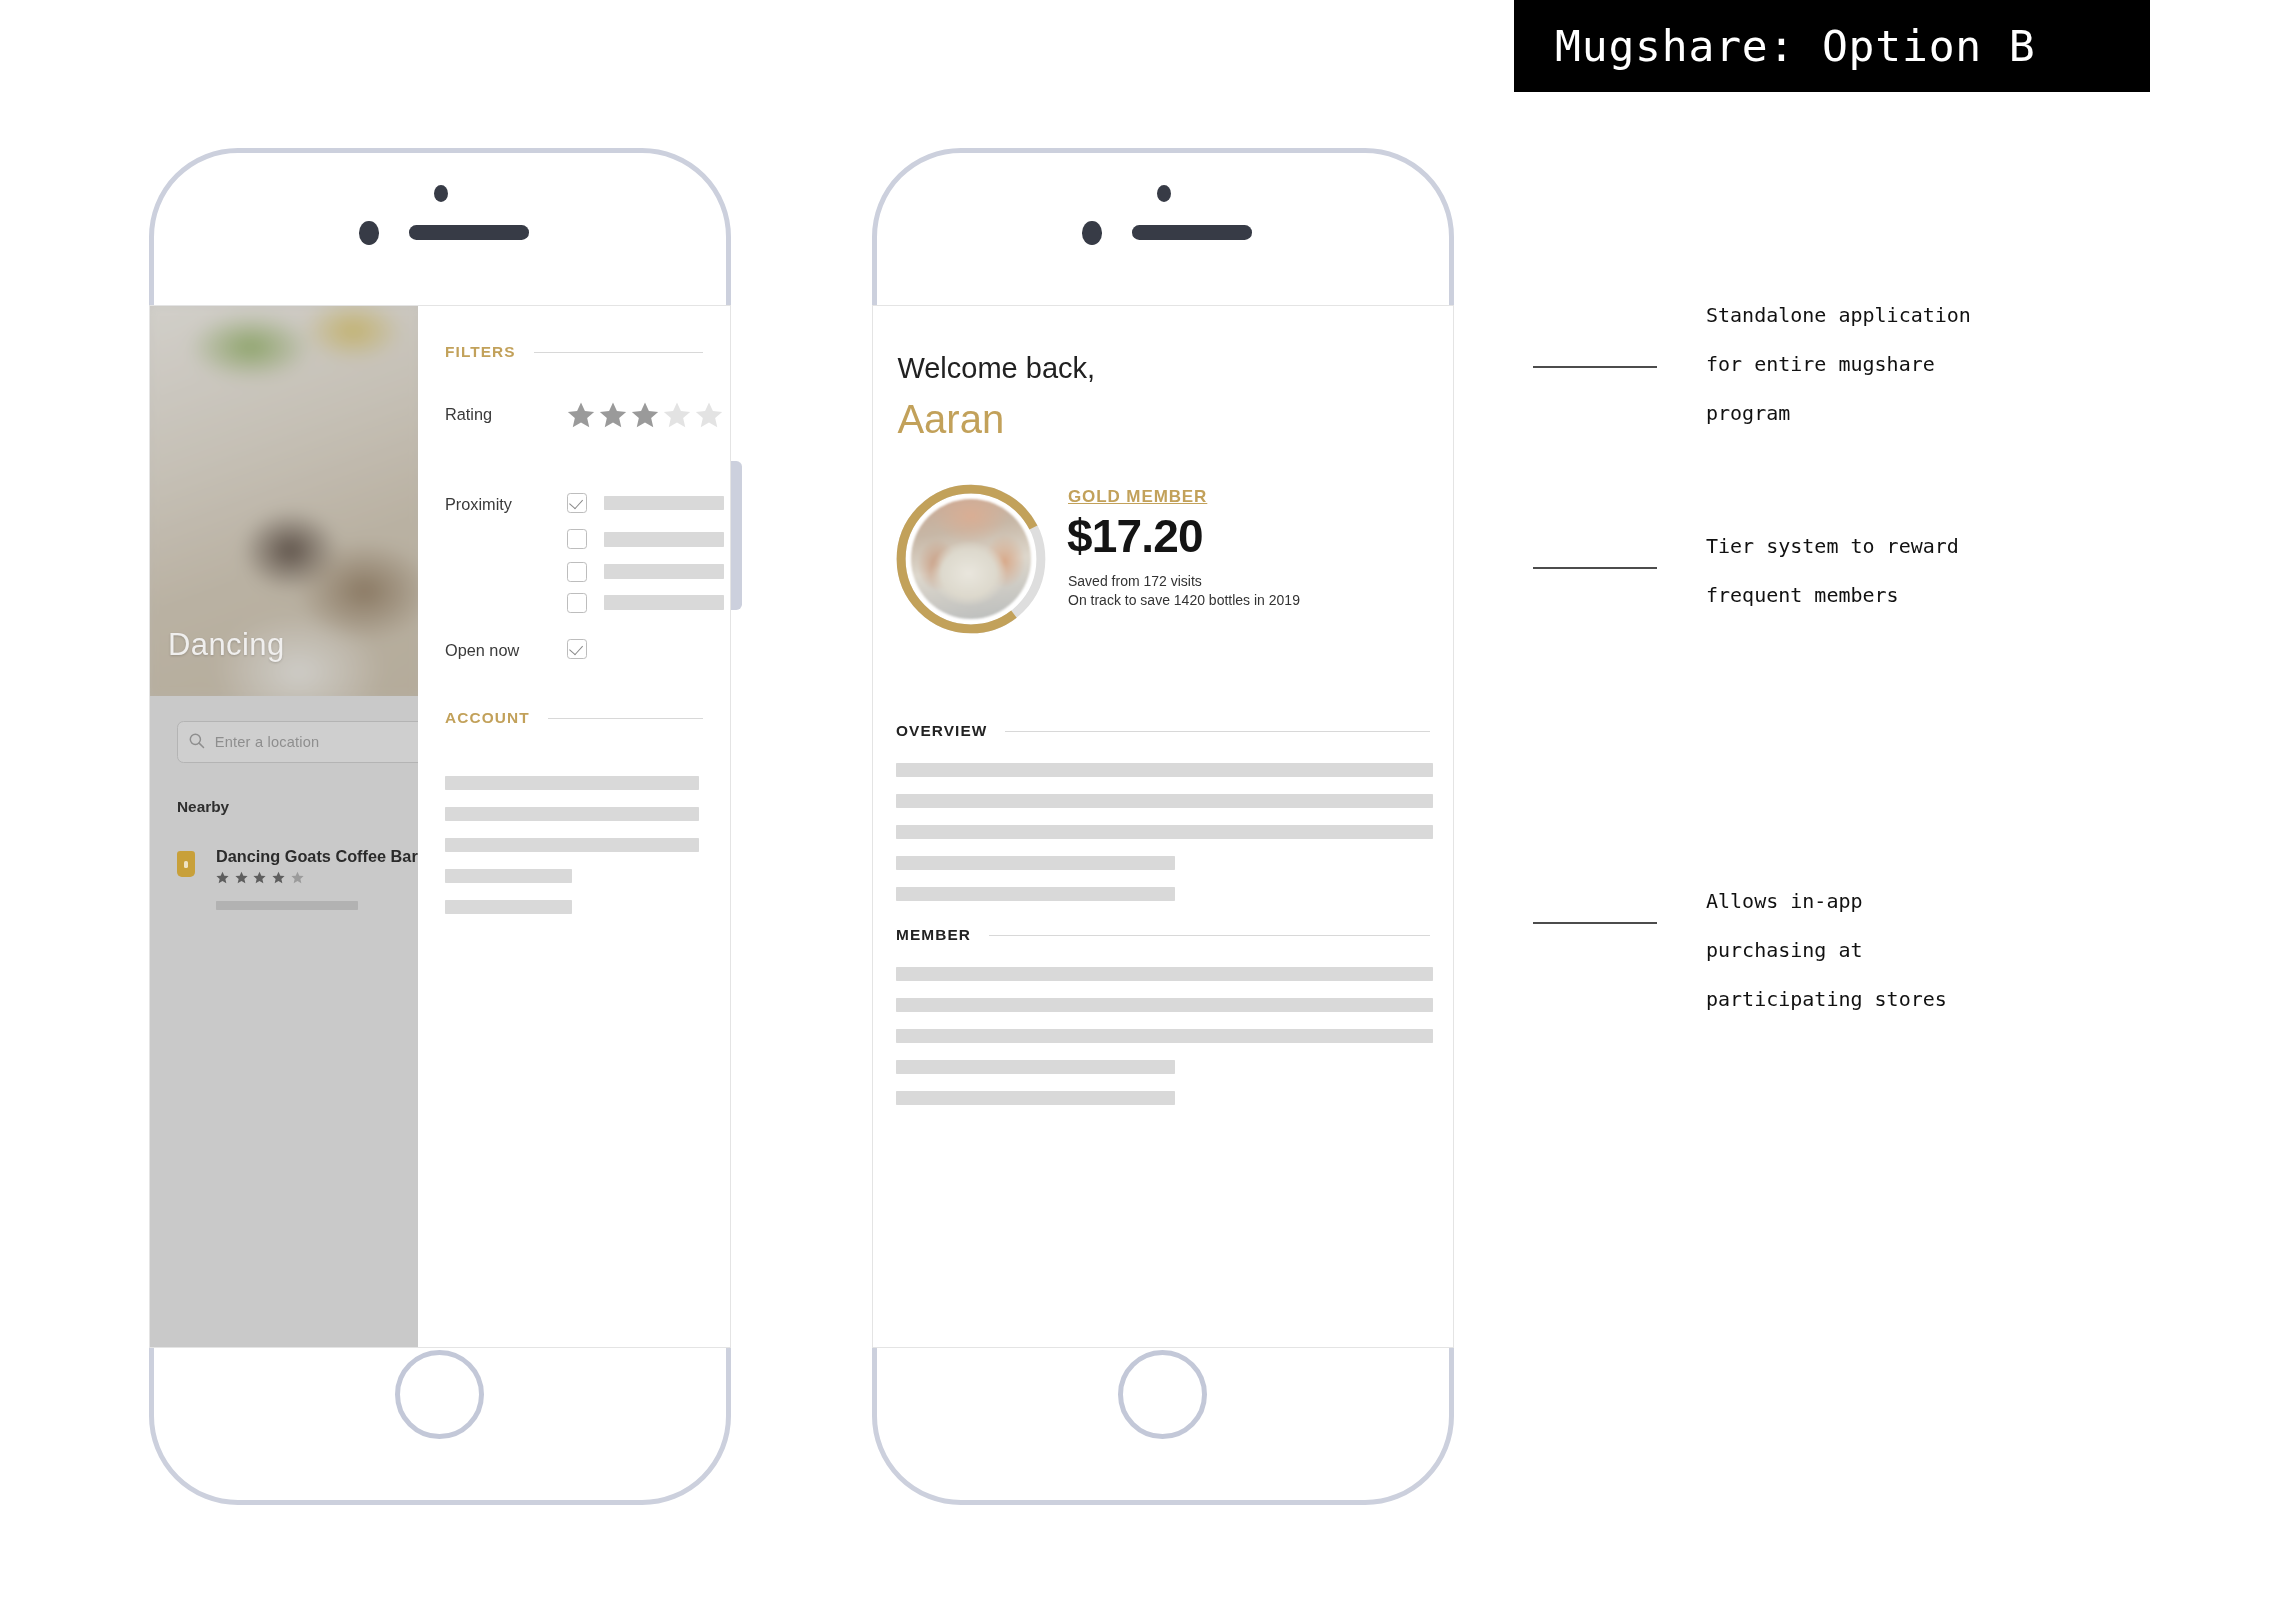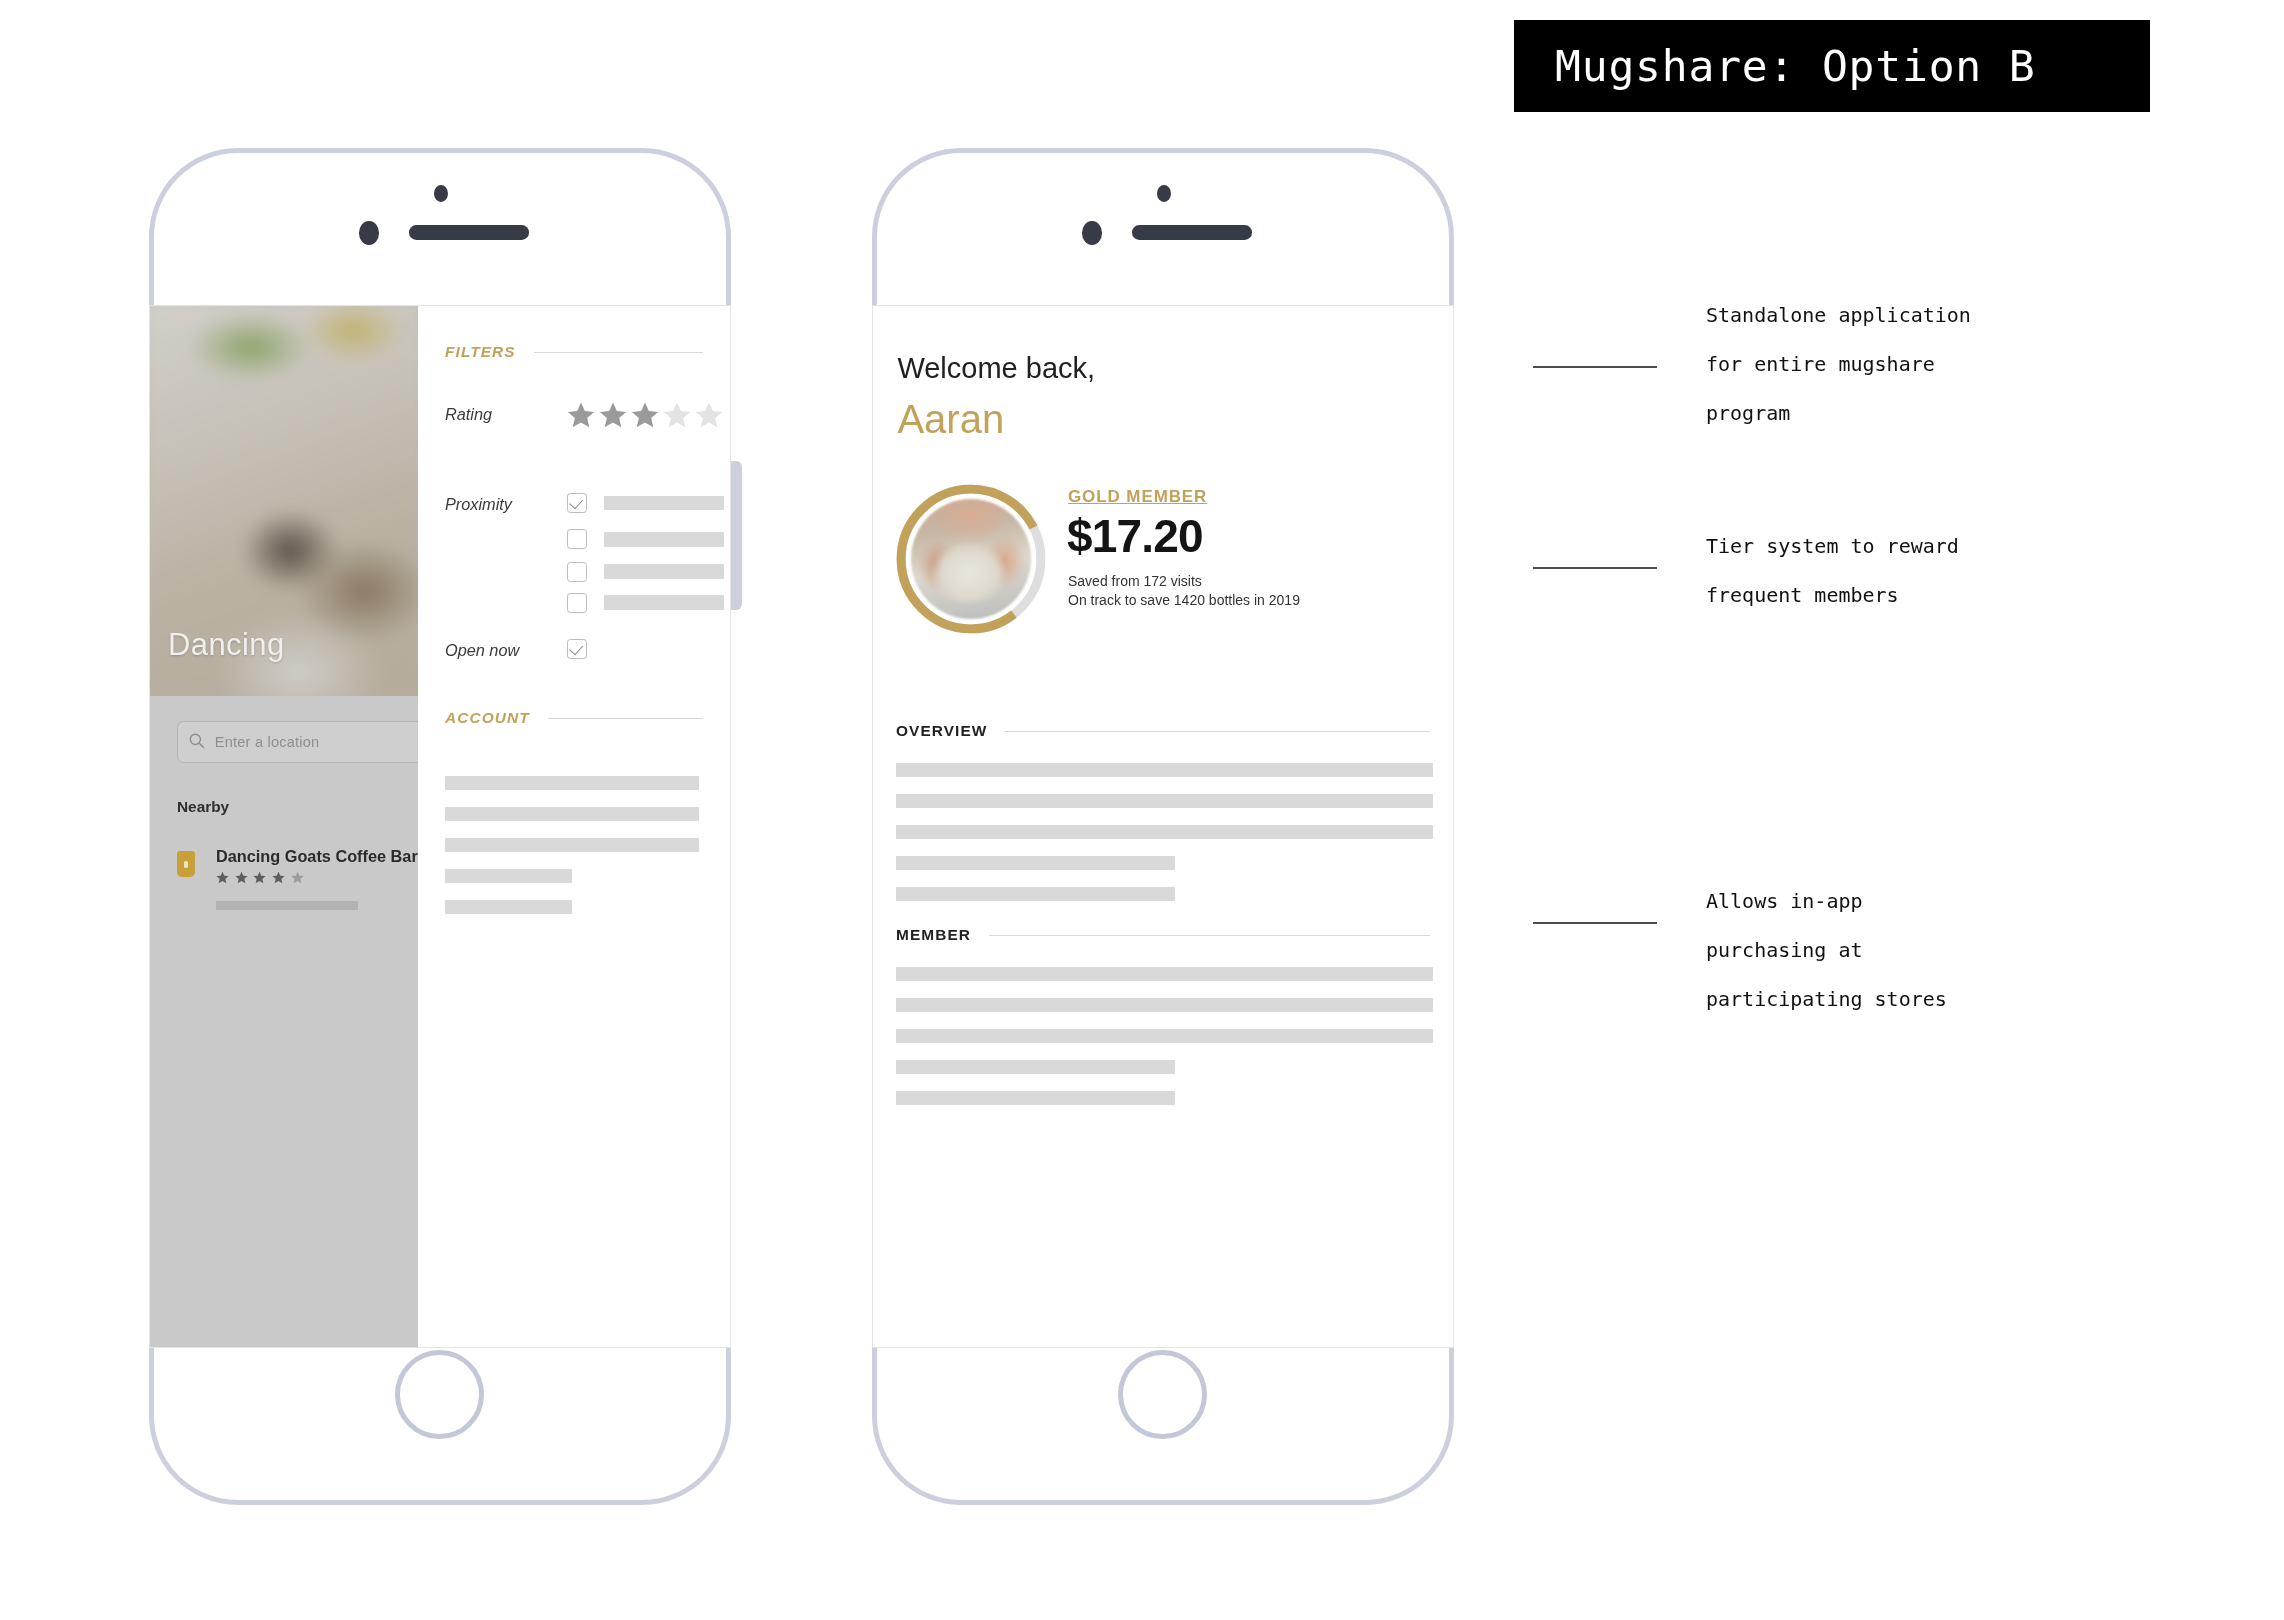--- a/index.html
+++ b/index.html
@@ -5,21 +5,21 @@
   html,body{margin:0;padding:0;}
   body{
     width:2284px;height:1621px;background:#ffffff;
     font-family:"Liberation Sans", sans-serif;
     position:relative;overflow:hidden;
   }
   .stage{position:absolute;left:0;top:0;width:2284px;height:1621px;}
 
   
   .title-plate{
-    position:absolute;left:1514px;top:20px;width:636px;height:92px;
+    position:absolute;left:1514px;top:0;width:636px;height:92px;
     background:#000000;display:flex;align-items:center;
   }
   .title-plate .title-text{
     color:#ffffff;font-family:"DejaVu Sans Mono", monospace;
     font-size:43px;letter-spacing:0.8px;padding-left:41px;white-space:nowrap;
   }
 
   
   .phone{position:absolute;}
   .phone-body{
@@ -96,21 +96,21 @@
     background:#efe3c4;border-radius:1.6px;
   }
   .nb-icon-circle{
     position:absolute;left:-1.6px;top:4.9px;width:24.4px;height:24.4px;
     background:#b9b9b9;border-radius:50%;
   }
   .nb-name{position:absolute;left:39px;top:0;font-size:16.3px;font-weight:700;color:#2b2b2b;white-space:nowrap;}
   .nb-stars{position:absolute;left:39px;top:24.4px;display:flex;gap:5.7px;}
   .nb-bar{position:absolute;left:39px;top:54px;width:142px;height:9px;background:#b2b2b2;border-radius:0.8px;}
 
-  .pa-right{position:absolute;left:268px;top:0;right:0;height:100%;background:#ffffff;font-style:italic;}
+  .pa-right{position:absolute;left:268px;top:0;right:0;height:100%;background:#ffffff;}
   .sec-head{position:absolute;display:flex;align-items:center;width:calc(100% - 54px);left:27px;}
   .sec-head .lbl{font-size:15.4px;font-weight:700;letter-spacing:1.1px;white-space:nowrap;}
   .sec-head .rule{flex:1;height:0.8px;background:#d8d8d8;margin-left:18px;}
   .gold-lbl{color:#c2a15a;}
   .dark-lbl{color:#222222;}
 
   .filt-row{position:absolute;left:27px;}
   .filt-label{position:absolute;left:0;top:0;font-size:16.3px;color:#3a3a3a;white-space:nowrap;}
   .stars5{position:absolute;left:122px;top:-4.1px;display:flex;gap:4.1px;}
   .cb{

